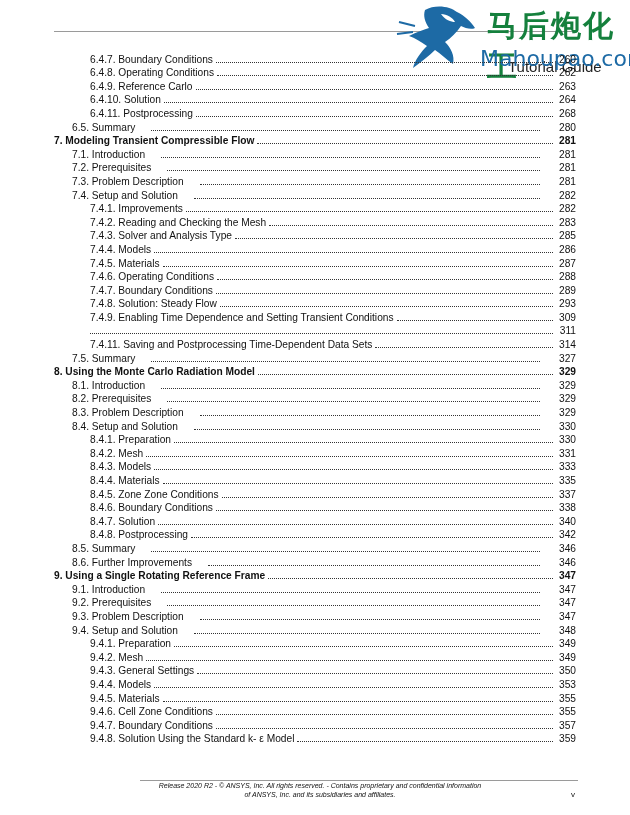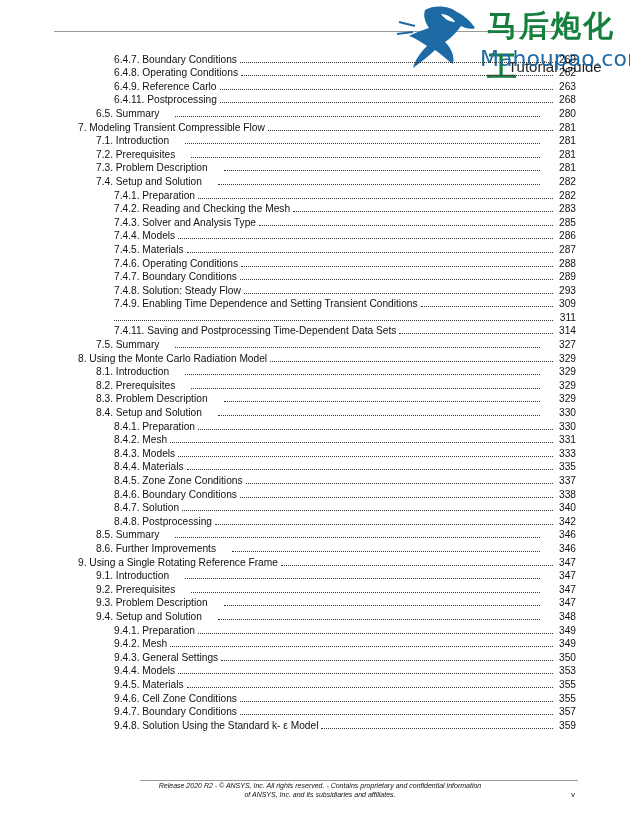--- a/index.html
+++ b/index.html
@@ -6,25 +6,25 @@
   body { width: 630px; height: 815px; position: relative; overflow: hidden;
          font-family: "Liberation Sans", sans-serif; color: #111; }
   .header-rule { position: absolute; left: 54px; top: 31px; width: 524px; height: 1px; background: #9a9a9a; }
   .header-title { position: absolute; left: 508px; top: 14px; font-size: 15px; color: #222; margin-top: 44px; }
   .watermark { position: absolute; left: 395px; top: 2px; width: 235px; height: 75px; }
   .wm-cn { position: absolute; left: 92px; top: 4px; font-size: 30px; font-weight: bold; color: #15803d; letter-spacing: 2px; font-family: "DejaVu Sans", sans-serif; }
   .wm-en { position: absolute; left: 85px; top: 44px; font-size: 22px; color: #1d6aa5; font-family: "DejaVu Sans", sans-serif; }
   .horse { position: absolute; left: 0; top: 0; }
 
   .toc { position: absolute; left: 54px; top: 52px; width: 522px; }
-  .row { position: relative; height: 13.6px; display: flex; align-items: flex-end; font-size: 10.2px; line-height: 12px; white-space: nowrap; margin-left: 24px; }
+  .row { position: relative; height: 13.6px; display: flex; align-items: flex-end; font-size: 10.2px; line-height: 12px; white-space: nowrap; }
   .row .label { background: #fff; padding-right: 3px; position: relative; z-index: 1; }
   .row .dots { flex: 1; border-bottom: 1px dotted #333; margin-bottom: 3px; margin-right: 3px; }
   .row .page { width: 20px; text-align: right; }
-  .lvl0 { padding-left: 0; font-weight: normal; }
+  .lvl0 { padding-left: 0; font-weight: bold; }
   .lvl1 { padding-left: 18px; gap: 13px; }
   .lvl2 { padding-left: 36px; }
 
   .footer-rule { position: absolute; left: 140px; top: 780px; width: 438px; height: 1px; background: #9a9a9a; }
   .footer-text { position: absolute; left: 140px; top: 781px; width: 360px; text-align: center; font-size: 7px; font-style: italic; line-height: 9px; color: #111; }
   .page-num { position: absolute; left: 571px; top: 790px; font-size: 8px; color: #111; }
 </style>
 </head>
 <body>
 
@@ -51,20 +51,25 @@
       <span class="label">6.4.8. Operating Conditions</span>
       <span class="dots"></span>
       <span class="page">262</span>
     </div>
     <div class="row lvl2">
       <span class="label">6.4.9. Reference Carlo</span>
       <span class="dots"></span>
       <span class="page">263</span>
     </div>
     <div class="row lvl2">
+      <span class="label">6.4.10. Solution</span>
+      <span class="dots"></span>
+      <span class="page">264</span>
+    </div>
+    <div class="row lvl2">
       <span class="label">6.4.11. Postprocessing</span>
       <span class="dots"></span>
       <span class="page">268</span>
     </div>
     <div class="row lvl1">
       <span class="label">6.5. Summary</span>
       <span class="dots"></span>
       <span class="page">280</span>
     </div>
     <div class="row lvl0">
@@ -86,21 +91,21 @@
       <span class="label">7.3. Problem Description</span>
       <span class="dots"></span>
       <span class="page">281</span>
     </div>
     <div class="row lvl1">
       <span class="label">7.4. Setup and Solution</span>
       <span class="dots"></span>
       <span class="page">282</span>
     </div>
     <div class="row lvl2">
-      <span class="label">7.4.1. Preparation</span>
+      <span class="label">7.4.1. Improvements</span>
       <span class="dots"></span>
       <span class="page">282</span>
     </div>
     <div class="row lvl2">
       <span class="label">7.4.2. Reading and Checking the Mesh</span>
       <span class="dots"></span>
       <span class="page">283</span>
     </div>
     <div class="row lvl2">
       <span class="label">7.4.3. Solver and Analysis Type</span>

